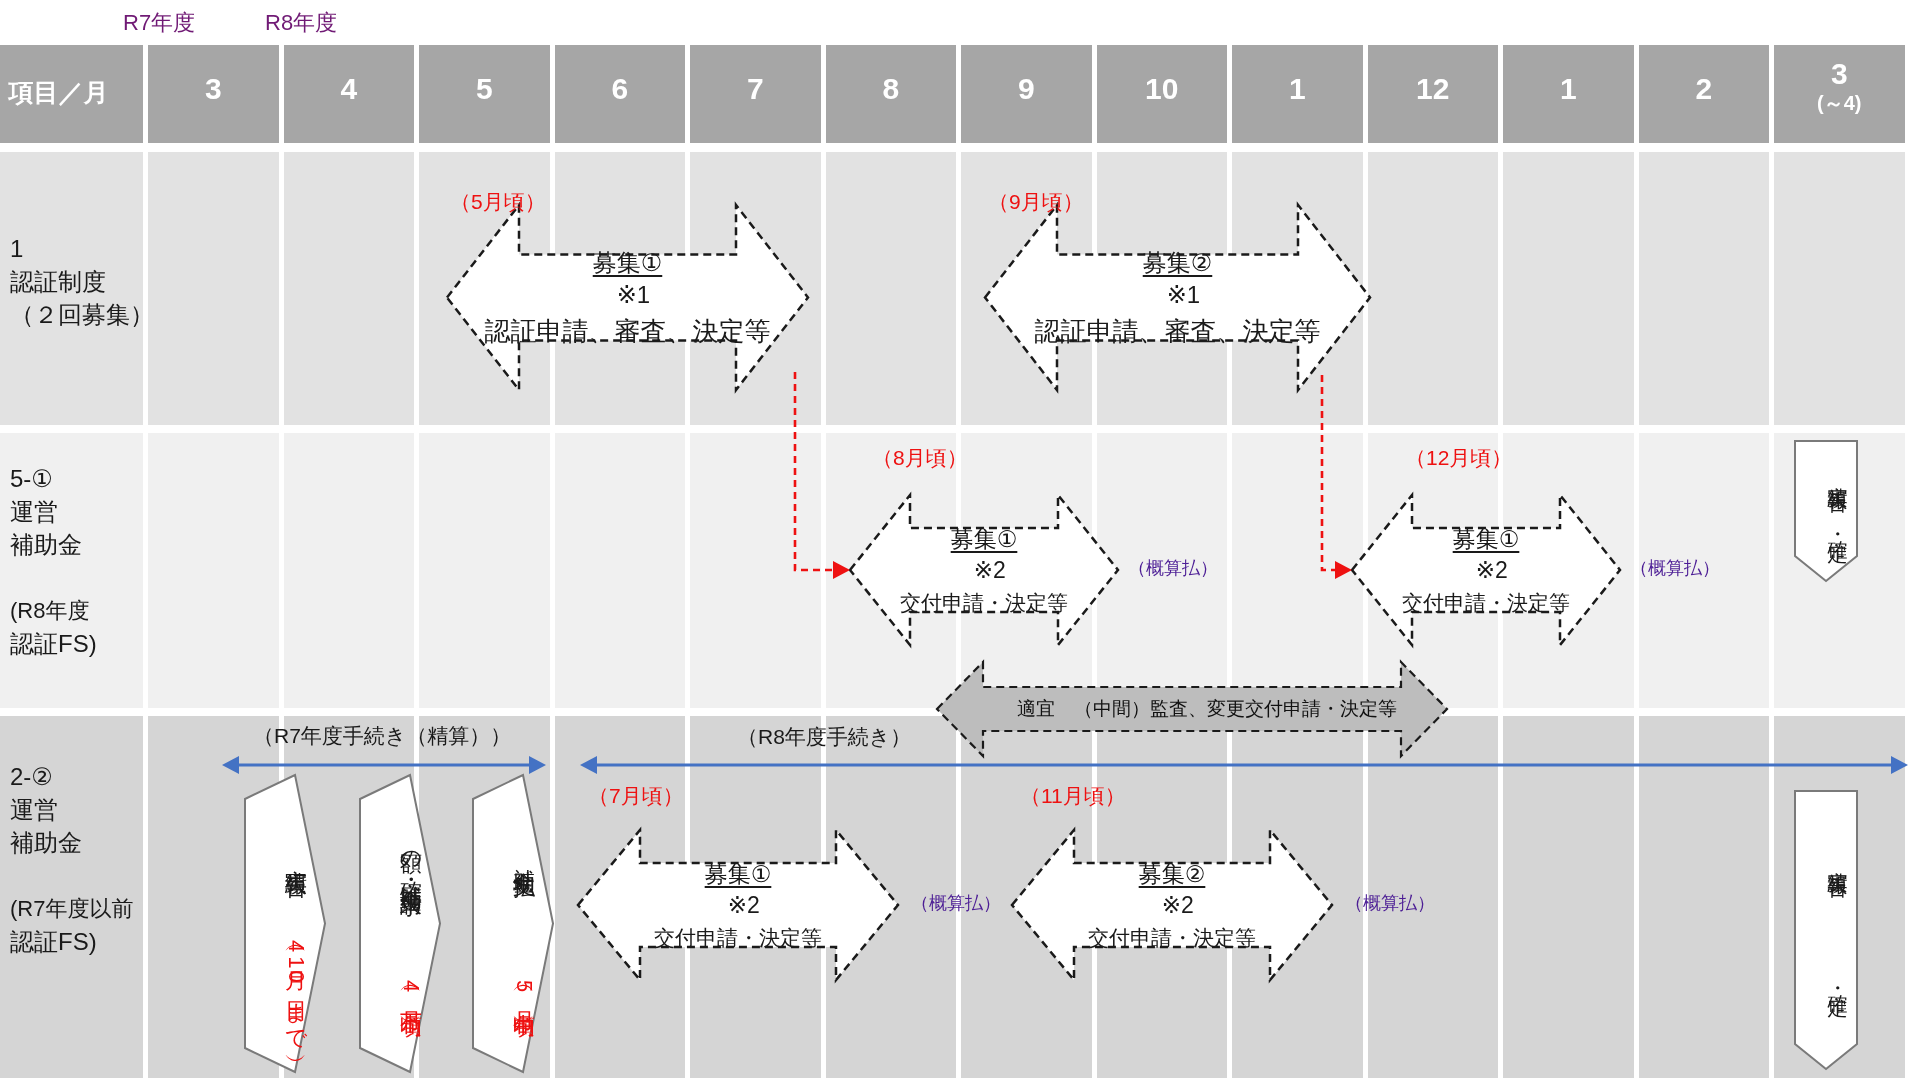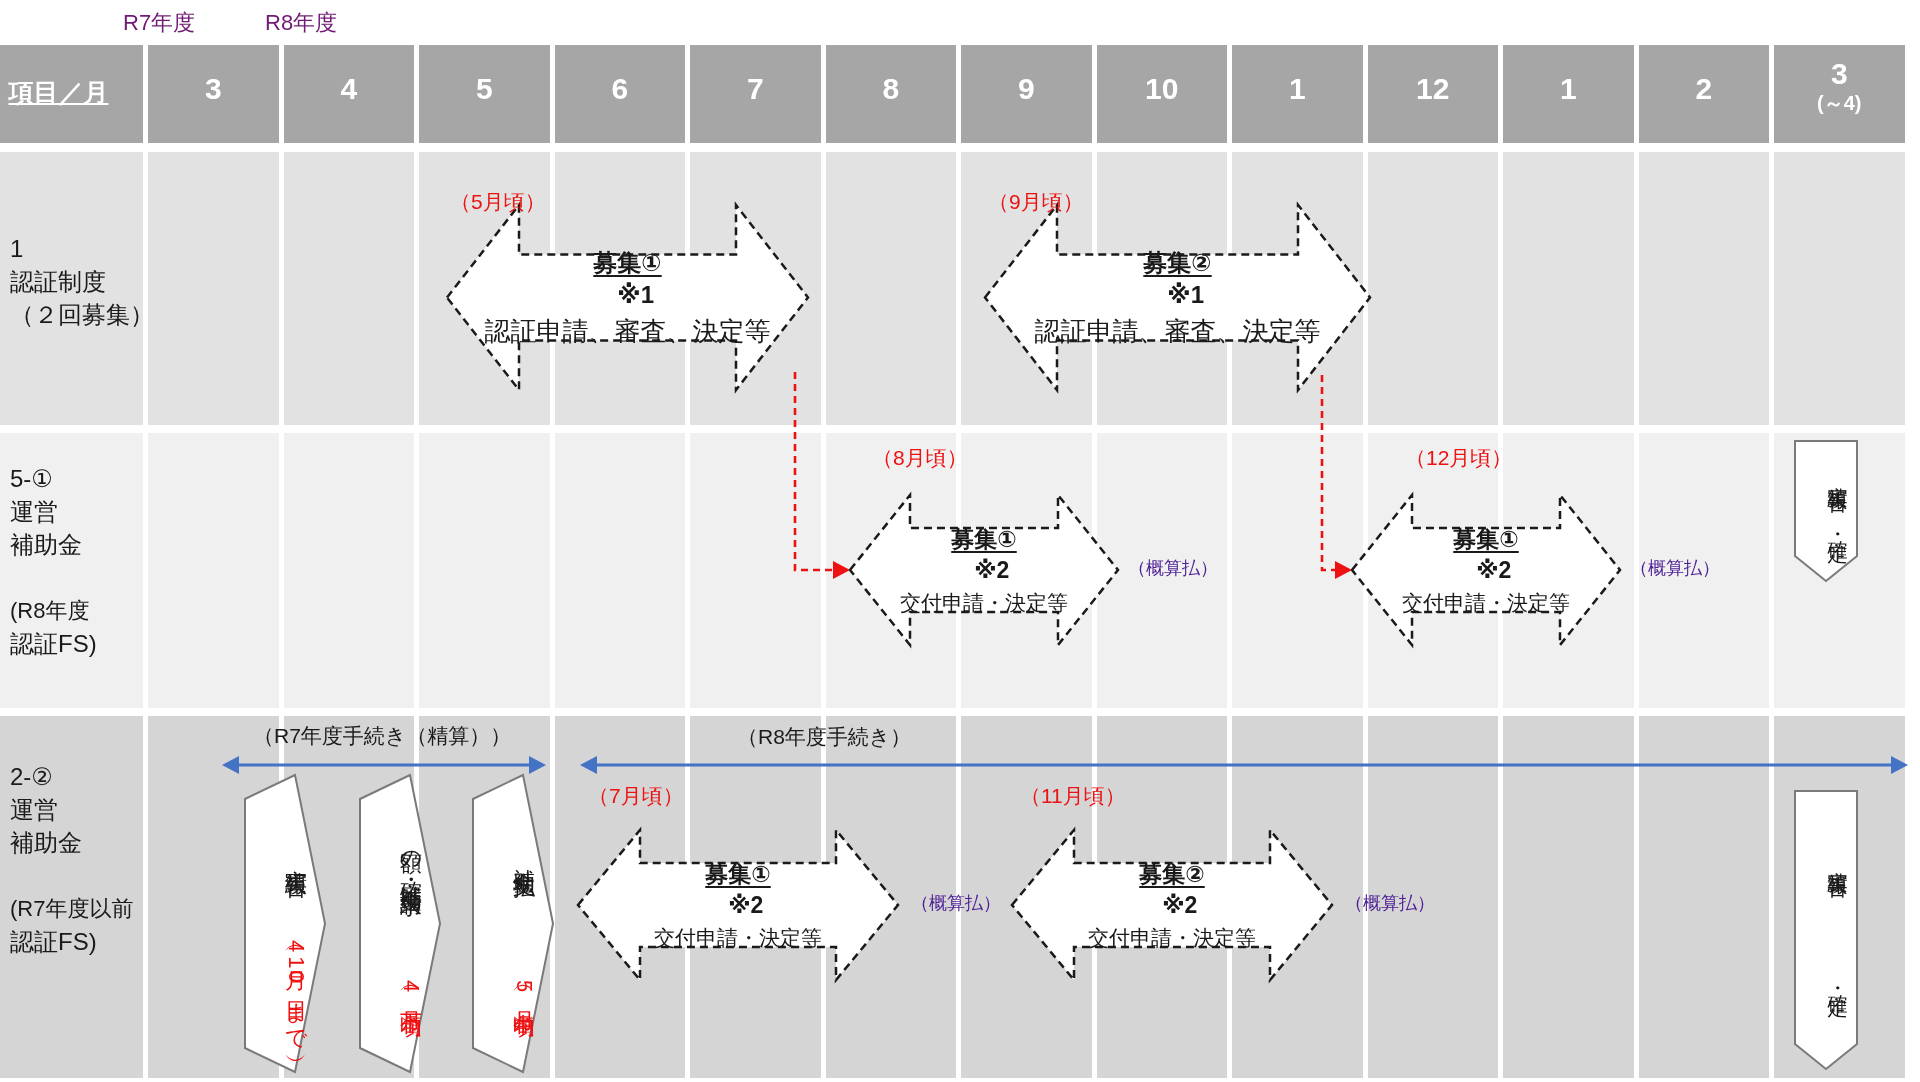--- a/index.html
+++ b/index.html
@@ -15,21 +15,21 @@
   .hcell-label{position:absolute;color:#fff;font-weight:bold;text-align:center;}
   .month-num{font-size:30px;}
   .item-col{font-size:25px;}
   .month-sub{font-size:20px;font-weight:bold;}
   .row-label{position:absolute;left:10px;color:#1a1a1a;font-size:24px;line-height:33px;white-space:nowrap;}
   .row-label .small{font-size:22px;}
   .darrow{position:absolute;}
   .darrow svg{position:absolute;left:0;top:0;overflow:visible;}
   .arrow-text{position:absolute;inset:0;display:flex;flex-direction:column;justify-content:center;
               align-items:center;gap:3px;color:#1a1a1a;white-space:nowrap;}
-  .arrow-line1{font-weight:bold;font-size:23px;}
+  .arrow-line1{font-weight:normal;font-size:23px;}
   .arrow-line1 .round{text-decoration:underline;text-underline-offset:4px;}
   .big .arrow-line1{font-size:24px;}
   .arrow-line2{font-size:21px;}
   .big .arrow-line2{font-size:26px;}
   .red-label{position:absolute;color:#ee1111;font-size:21px;white-space:nowrap;}
   .paren-label{position:absolute;color:#4c1d95;font-size:18px;white-space:nowrap;}
   .blue-label{position:absolute;color:#1a1a1a;font-size:21px;white-space:nowrap;}
   .gray-arrow-text{position:absolute;inset:0;display:flex;justify-content:center;align-items:center;
                    font-size:19px;color:#111;white-space:nowrap;padding-left:30px;box-sizing:border-box;}
   .vtext{position:absolute;writing-mode:vertical-rl;display:flex;}
@@ -56,21 +56,21 @@
       <div class="vline" style="left: 549.5px; top: 45px; height: 1033px;"></div>
       <div class="vline" style="left: 685px; top: 45px; height: 1033px;"></div>
       <div class="vline" style="left: 820.5px; top: 45px; height: 1033px;"></div>
       <div class="vline" style="left: 956px; top: 45px; height: 1033px;"></div>
       <div class="vline" style="left: 1091.5px; top: 45px; height: 1033px;"></div>
       <div class="vline" style="left: 1227px; top: 45px; height: 1033px;"></div>
       <div class="vline" style="left: 1362.5px; top: 45px; height: 1033px;"></div>
       <div class="vline" style="left: 1498px; top: 45px; height: 1033px;"></div>
       <div class="vline" style="left: 1633.5px; top: 45px; height: 1033px;"></div>
       <div class="vline" style="left: 1769px; top: 45px; height: 1033px;"></div>
-      <div class="hcell-label item-col" style="left: 0px; top: 76px; width: 117px; text-decoration: underline;">項目／月</div>
+      <div class="hcell-label item-col" style="left: 0px; top: 76px; width: 117px;">項目／月</div>
       <div class="hcell-label month-num" style="left: 148px; top: 72px; width: 130.5px;">3</div>
       <div class="hcell-label month-num" style="left: 283.5px; top: 72px; width: 130.5px;">4</div>
       <div class="hcell-label month-num" style="left: 419px; top: 72px; width: 130.5px;">5</div>
       <div class="hcell-label month-num" style="left: 554.5px; top: 72px; width: 130.5px;">6</div>
       <div class="hcell-label month-num" style="left: 690px; top: 72px; width: 130.5px;">7</div>
       <div class="hcell-label month-num" style="left: 825.5px; top: 72px; width: 130.5px;">8</div>
       <div class="hcell-label month-num" style="left: 961px; top: 72px; width: 130.5px;">9</div>
       <div class="hcell-label month-num" style="left: 1096.5px; top: 72px; width: 130.5px;">10</div>
       <div class="hcell-label month-num" style="left: 1232px; top: 72px; width: 130.5px;">1</div>
       <div class="hcell-label month-num" style="left: 1367.5px; top: 72px; width: 130.5px;">12</div>
@@ -178,20 +178,26 @@
         <div class="arrow-text">
           <div class="arrow-line1">
             <div class="round">募集②</div>
             <div class="note">　※2</div>
           </div>
           <div class="arrow-line2">交付申請・決定等</div>
         </div>
       </div>
       <div class="red-label" style="left: 1020px; top: 782px;">（11月頃）</div>
       <div class="paren-label" style="left: 1345px; top: 891px;">（概算払）</div>
+      <div class="darrow" style="left: 937px; top: 662px; width: 510px; height: 94px;">
+        <svg width="510" height="94" viewBox="0 0 510 94" style="overflow: visible;">
+          <polygon points="0,47 46,0 46,25 464,25 464,0 510,47 464,94 464,69 46,69 46,94" fill="#bdbdbd" stroke="#1a1a1a" stroke-width="2.2" stroke-dasharray="8 5"></polygon>
+        </svg>
+        <div class="gray-arrow-text">適宜　（中間）監査、変更交付申請・決定等</div>
+      </div>
       <svg width="1920" height="1082" viewBox="0 0 1920 1082" style="overflow: visible; position: absolute; left: 0px; top: 0px; pointer-events: none;">
         <path d="M 795 372 V 570 H 834" fill="none" stroke="#ee1111" stroke-width="2.6" stroke-dasharray="7 5"></path>
         <polygon points="850,570 833,561 833,579" fill="#ee1111"></polygon>
       </svg>
       <svg width="1920" height="1082" viewBox="0 0 1920 1082" style="overflow: visible; position: absolute; left: 0px; top: 0px; pointer-events: none;">
         <path d="M 1322 375 V 570 H 1336" fill="none" stroke="#ee1111" stroke-width="2.6" stroke-dasharray="7 5"></path>
         <polygon points="1352,570 1335,561 1335,579" fill="#ee1111"></polygon>
       </svg>
       <svg width="1920" height="1082" viewBox="0 0 1920 1082" style="overflow: visible; position: absolute; left: 0px; top: 0px; pointer-events: none;">
         <line x1="236" x2="532" y1="765" y2="765" stroke="#4472c4" stroke-width="3"></line>

